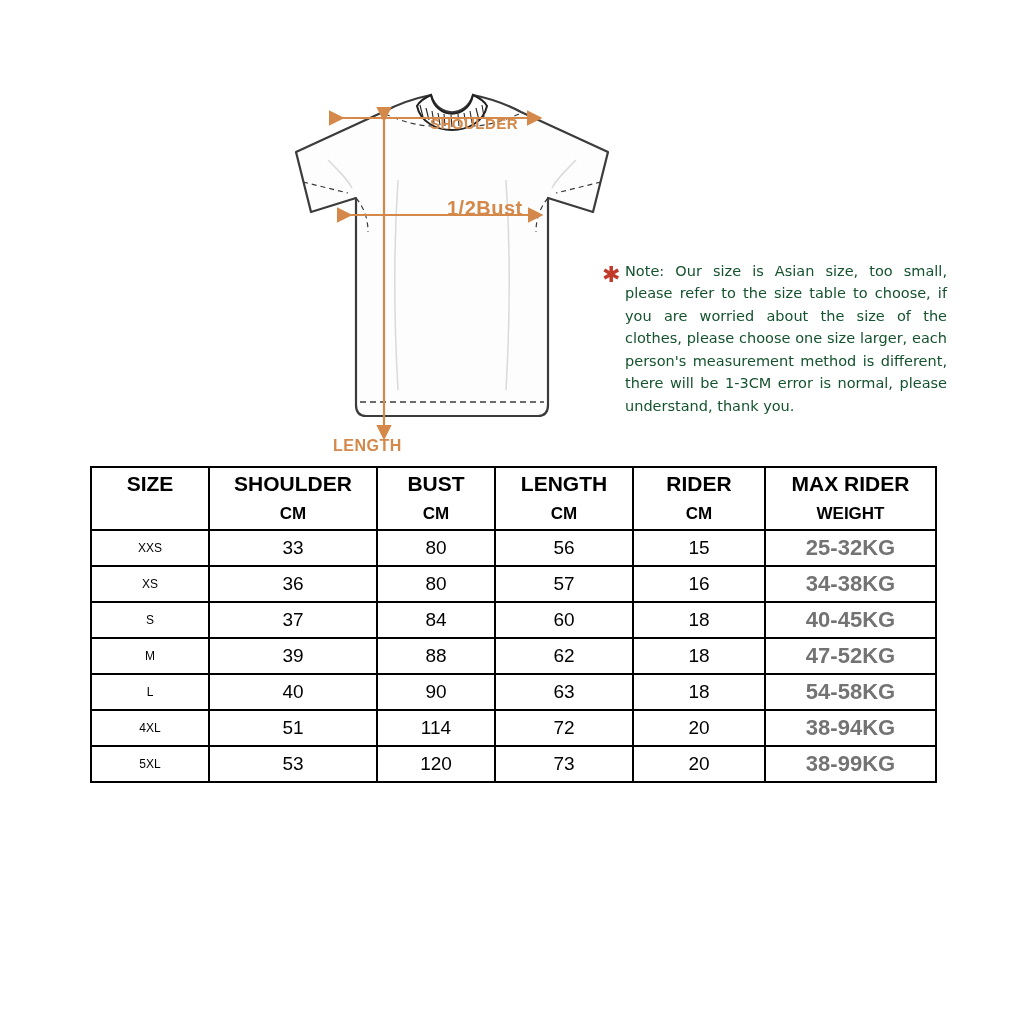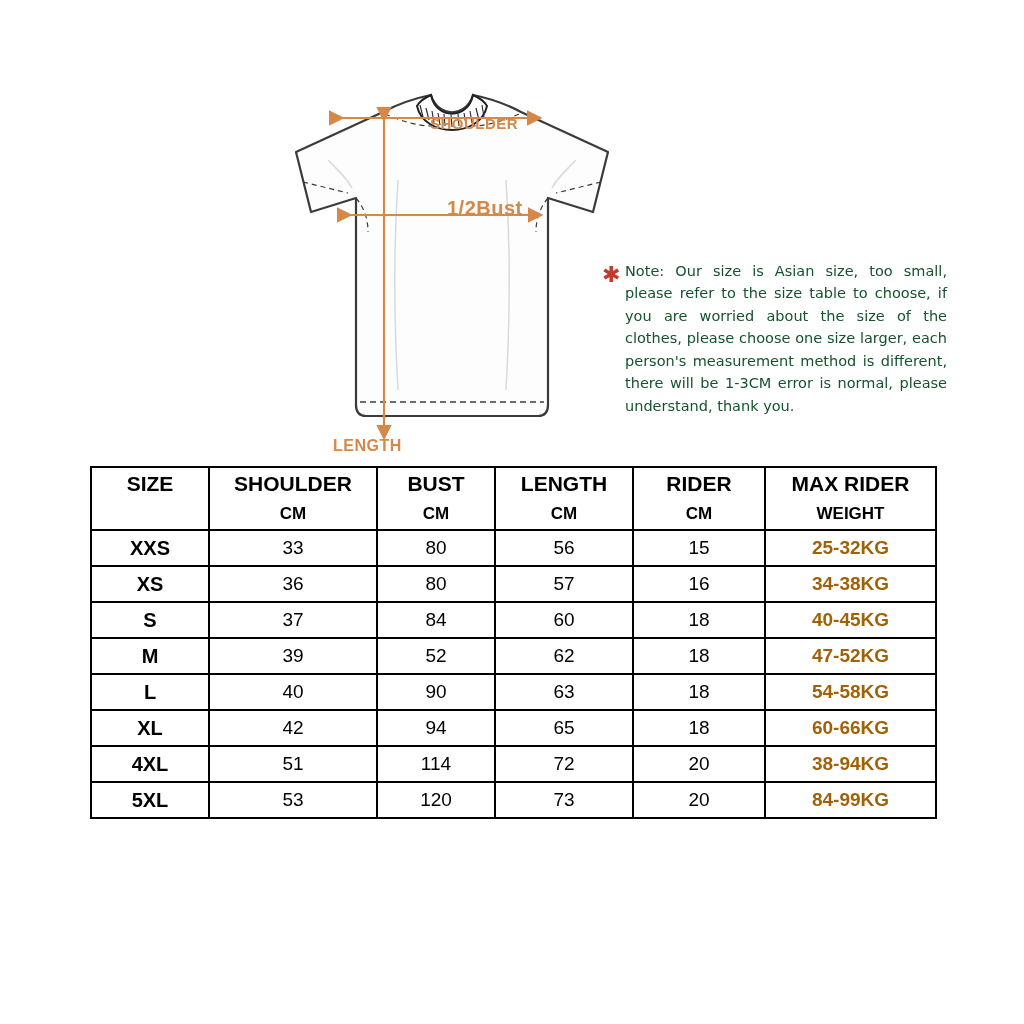--- a/index.html
+++ b/index.html
@@ -104,27 +104,27 @@
   }
   #size-table thead tr.head-row th {
     border-bottom: none;
   }
   #size-table tbody td {
     font-size: 19px;
     height: 34px;
     padding: 0;
   }
   #size-table tbody td.size-cell {
-    font-weight: bold;
-    font-size: 20px;
+    font-weight: normal;
+    font-size: 12px;
   }
   #size-table tbody td.weight-cell {
     font-weight: bold;
-    color: #a16207;
-    font-size: 19px;
+    color: #737373;
+    font-size: 22px;
   }
   .col-size    { width: 118px; }
   .col-shoulder{ width: 168px; }
   .col-bust    { width: 118px; }
   .col-length  { width: 138px; }
   .col-sleeve  { width: 132px; }
   .col-weight  { width: 171px; }
 </style>
 </head>
 <body>
@@ -249,51 +249,43 @@
         <td class="size-cell">S</td>
         <td>37</td>
         <td>84</td>
         <td>60</td>
         <td>18</td>
         <td class="weight-cell">40-45KG</td>
       </tr>
       <tr>
         <td class="size-cell">M</td>
         <td>39</td>
-        <td>52</td>
+        <td>88</td>
         <td>62</td>
         <td>18</td>
         <td class="weight-cell">47-52KG</td>
       </tr>
       <tr>
         <td class="size-cell">L</td>
         <td>40</td>
         <td>90</td>
         <td>63</td>
         <td>18</td>
         <td class="weight-cell">54-58KG</td>
       </tr>
       <tr>
-        <td class="size-cell">XL</td>
-        <td>42</td>
-        <td>94</td>
-        <td>65</td>
-        <td>18</td>
-        <td class="weight-cell">60-66KG</td>
-      </tr>
-      <tr>
         <td class="size-cell">4XL</td>
         <td>51</td>
         <td>114</td>
         <td>72</td>
         <td>20</td>
         <td class="weight-cell">38-94KG</td>
       </tr>
       <tr>
         <td class="size-cell">5XL</td>
         <td>53</td>
         <td>120</td>
         <td>73</td>
         <td>20</td>
-        <td class="weight-cell">84-99KG</td>
+        <td class="weight-cell">38-99KG</td>
       </tr>
     </tbody>
 </table>
 
 </body></html>

